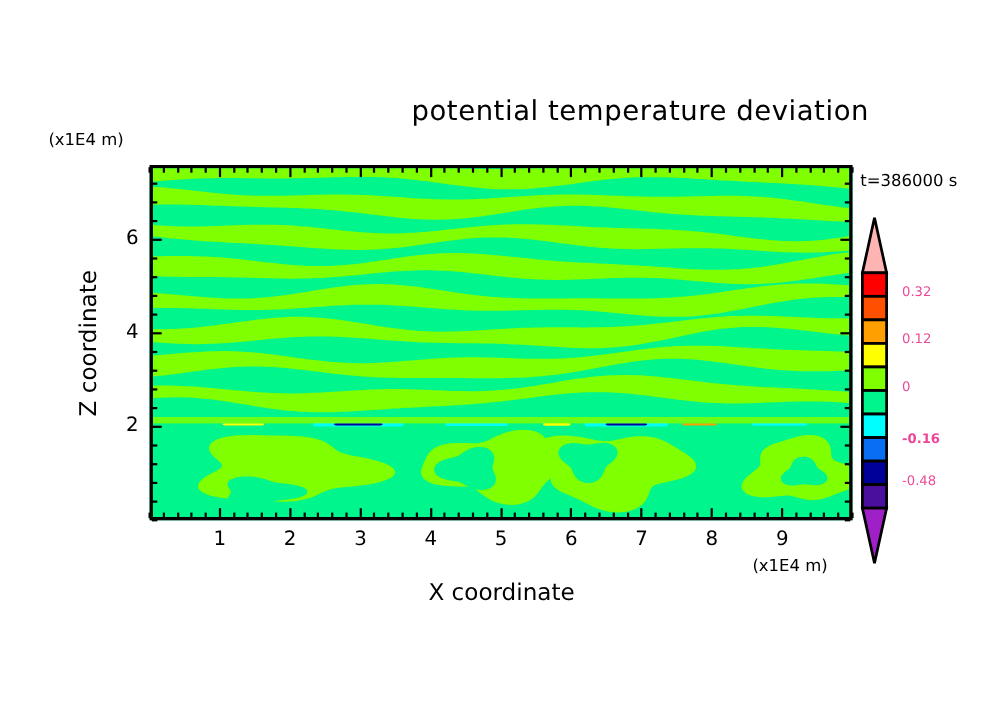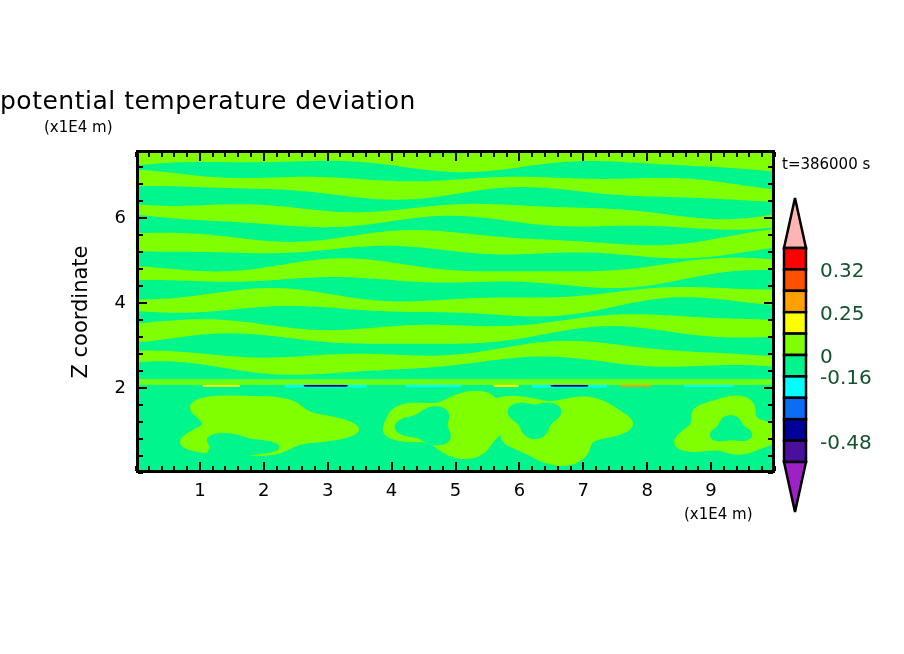--- a/index.html
+++ b/index.html
@@ -21,21 +21,21 @@
     left: 0; top: 0;
     width: 904px;
     height: 654px;
   }
   
   #plot-title {
     position: absolute;
     left: 0;
     top: 86px;
     width: 790px;
-    text-align: left;
+    text-align: right;
     font-size: 25px;
     letter-spacing: 0.5px;
     color: #000;
     white-space: nowrap;
   }
   
   #y-unit-label {
     position: absolute;
     left: 44px;
     top: 118px;
@@ -116,35 +116,36 @@
     position: absolute;
     left: 782px;
     top: 196px;
     width: 26px;
     height: 318px;
   }
   #colorbar svg { display: block; }
   .cb-label {
     position: absolute;
     left: 820px;
-    font-size: 20px;
-    white-space: nowrap;
-    color: #14532d;
+    font-size: 12px;
+    white-space: nowrap;
+    color: #ec4899;
   }
 </style>
 </head>
 <body>
 
 <div class="fig">
 
   <div id="plot-title">potential temperature deviation</div>
 
   <div id="y-unit-label">(x1E4 m)</div>
   <div id="x-unit-label">(x1E4 m)</div>
 
+  <div id="x-axis-title">X coordinate</div>
   <div id="y-axis-title">Z coordinate</div>
 
   <div id="time-annotation">t=386000 s</div>
 
   <div id="plot-frame">
     <svg id="plot-canvas" viewBox="0 0 639 323" preserveAspectRatio="none">
         <rect x="0" y="0" width="639" height="323" fill="#00f58c"></rect>
         <polygon points="0.0,-5.1 3.8,-5.7 7.5,-6.3 11.3,-6.9 15.0,-7.4 18.8,-7.9 22.6,-8.3 26.3,-8.7 30.1,-9.1 33.8,-9.4 37.6,-9.6 41.3,-9.8 45.1,-9.9 48.9,-10.0 52.6,-10.1 56.4,-10.0 60.1,-10.0 63.9,-9.9 67.7,-9.7 71.4,-9.5 75.2,-9.3 78.9,-9.1 82.7,-8.8 86.5,-8.5 90.2,-8.2 94.0,-7.8 97.7,-7.5 101.5,-7.1 105.2,-6.7 109.0,-6.4 112.8,-6.0 116.5,-5.7 120.3,-5.3 124.0,-5.0 127.8,-4.7 131.6,-4.4 135.3,-4.2 139.1,-3.9 142.8,-3.7 146.6,-3.5 150.4,-3.3 154.1,-3.1 157.9,-3.0 161.6,-2.9 165.4,-2.8 169.1,-2.7 172.9,-2.6 176.7,-2.6 180.4,-2.5 184.2,-2.5 187.9,-2.5 191.7,-2.5 195.5,-2.4 199.2,-2.4 203.0,-2.4 206.7,-2.4 210.5,-2.3 214.3,-2.3 218.0,-2.2 221.8,-2.2 225.5,-2.1 229.3,-2.0 233.0,-1.9 236.8,-1.8 240.6,-1.7 244.3,-1.6 248.1,-1.4 251.8,-1.3 255.6,-1.1 259.4,-1.0 263.1,-0.8 266.9,-0.6 270.6,-0.5 274.4,-0.3 278.2,-0.1 281.9,0.0 285.7,0.1 289.4,0.3 293.2,0.4 296.9,0.5 300.7,0.5 304.5,0.6 308.2,0.6 312.0,0.6 315.7,0.6 319.5,0.6 323.3,0.5 327.0,0.4 330.8,0.3 334.5,0.1 338.3,-0.0 342.1,-0.2 345.8,-0.4 349.6,-0.7 353.3,-0.9 357.1,-1.2 360.8,-1.4 364.6,-1.7 368.4,-2.0 372.1,-2.2 375.9,-2.5 379.6,-2.8 383.4,-3.0 387.2,-3.3 390.9,-3.5 394.7,-3.7 398.4,-3.9 402.2,-4.1 406.0,-4.2 409.7,-4.3 413.5,-4.4 417.2,-4.4 421.0,-4.5 424.7,-4.5 428.5,-4.4 432.3,-4.4 436.0,-4.3 439.8,-4.1 443.5,-4.0 447.3,-3.8 451.1,-3.6 454.8,-3.4 458.6,-3.2 462.3,-3.0 466.1,-2.7 469.9,-2.5 473.6,-2.2 477.4,-2.0 481.1,-1.7 484.9,-1.5 488.6,-1.3 492.4,-1.1 496.2,-0.9 499.9,-0.7 503.7,-0.6 507.4,-0.4 511.2,-0.3 515.0,-0.3 518.7,-0.2 522.5,-0.2 526.2,-0.2 530.0,-0.2 533.8,-0.3 537.5,-0.4 541.3,-0.5 545.0,-0.6 548.8,-0.7 552.5,-0.9 556.3,-1.1 560.1,-1.2 563.8,-1.4 567.6,-1.6 571.3,-1.7 575.1,-1.9 578.9,-2.0 582.6,-2.2 586.4,-2.3 590.1,-2.4 593.9,-2.4 597.7,-2.5 601.4,-2.5 605.2,-2.4 608.9,-2.4 612.7,-2.3 616.4,-2.1 620.2,-1.9 624.0,-1.7 627.7,-1.5 631.5,-1.2 635.2,-0.9 639.0,-0.5 639.0,18.8 635.2,18.5 631.5,18.1 627.7,17.7 624.0,17.4 620.2,17.0 616.4,16.7 612.7,16.4 608.9,16.1 605.2,15.8 601.4,15.5 597.7,15.3 593.9,15.0 590.1,14.8 586.4,14.6 582.6,14.3 578.9,14.1 575.1,13.9 571.3,13.7 567.6,13.6 563.8,13.4 560.1,13.2 556.3,13.0 552.5,12.8 548.8,12.6 545.0,12.4 541.3,12.2 537.5,12.0 533.8,11.8 530.0,11.6 526.2,11.4 522.5,11.2 518.7,11.0 515.0,10.7 511.2,10.5 507.4,10.2 503.7,10.0 499.9,9.8 496.2,9.6 492.4,9.3 488.6,9.1 484.9,8.9 481.1,8.8 477.4,8.6 473.6,8.5 469.9,8.4 466.1,8.3 462.3,8.2 458.6,8.2 454.8,8.2 451.1,8.2 447.3,8.3 443.5,8.4 439.8,8.6 436.0,8.8 432.3,9.0 428.5,9.3 424.7,9.6 421.0,10.0 417.2,10.3 413.5,10.7 409.7,11.2 406.0,11.6 402.2,12.1 398.4,12.6 394.7,13.1 390.9,13.6 387.2,14.2 383.4,14.7 379.6,15.2 375.9,15.7 372.1,16.2 368.4,16.7 364.6,17.1 360.8,17.6 357.1,17.9 353.3,18.3 349.6,18.6 345.8,18.9 342.1,19.1 338.3,19.3 334.5,19.4 330.8,19.5 327.0,19.5 323.3,19.5 319.5,19.4 315.7,19.3 312.0,19.1 308.2,18.9 304.5,18.6 300.7,18.3 296.9,17.9 293.2,17.5 289.4,17.1 285.7,16.7 281.9,16.2 278.2,15.7 274.4,15.2 270.6,14.7 266.9,14.2 263.1,13.7 259.4,13.1 255.6,12.6 251.8,12.1 248.1,11.7 244.3,11.2 240.6,10.8 236.8,10.3 233.0,10.0 229.3,9.6 225.5,9.3 221.8,9.0 218.0,8.8 214.3,8.6 210.5,8.4 206.7,8.2 203.0,8.1 199.2,8.0 195.5,8.0 191.7,8.0 187.9,8.0 184.2,8.0 180.4,8.0 176.7,8.1 172.9,8.2 169.1,8.3 165.4,8.4 161.6,8.5 157.9,8.6 154.1,8.7 150.4,8.8 146.6,8.9 142.8,9.0 139.1,9.1 135.3,9.2 131.6,9.3 127.8,9.3 124.0,9.4 120.3,9.4 116.5,9.4 112.8,9.4 109.0,9.4 105.2,9.4 101.5,9.4 97.7,9.3 94.0,9.3 90.2,9.3 86.5,9.2 82.7,9.2 78.9,9.1 75.2,9.1 71.4,9.1 67.7,9.1 63.9,9.1 60.1,9.1 56.4,9.2 52.6,9.2 48.9,9.3 45.1,9.4 41.3,9.5 37.6,9.7 33.8,9.9 30.1,10.1 26.3,10.3 22.6,10.5 18.8,10.8 15.0,11.1 11.3,11.4 7.5,11.7 3.8,12.1 0.0,12.4" fill="#7fff00"></polygon>
         <polygon points="0.0,17.2 3.8,17.4 7.5,17.6 11.3,17.9 15.0,18.3 18.8,18.6 22.6,19.0 26.3,19.4 30.1,19.8 33.8,20.2 37.6,20.7 41.3,21.1 45.1,21.6 48.9,22.0 52.6,22.4 56.4,22.8 60.1,23.2 63.9,23.6 67.7,23.9 71.4,24.2 75.2,24.5 78.9,24.7 82.7,25.0 86.5,25.1 90.2,25.3 94.0,25.4 97.7,25.5 101.5,25.5 105.2,25.5 109.0,25.5 112.8,25.5 116.5,25.5 120.3,25.4 124.0,25.3 127.8,25.2 131.6,25.1 135.3,25.0 139.1,24.9 142.8,24.7 146.6,24.6 150.4,24.5 154.1,24.4 157.9,24.4 161.6,24.3 165.4,24.3 169.1,24.3 172.9,24.3 176.7,24.3 180.4,24.4 184.2,24.5 187.9,24.6 191.7,24.7 195.5,24.8 199.2,25.0 203.0,25.2 206.7,25.4 210.5,25.7 214.3,25.9 218.0,26.1 221.8,26.4 225.5,26.7 229.3,26.9 233.0,27.2 236.8,27.4 240.6,27.7 244.3,27.9 248.1,28.1 251.8,28.3 255.6,28.4 259.4,28.6 263.1,28.7 266.9,28.8 270.6,28.8 274.4,28.9 278.2,28.9 281.9,28.8 285.7,28.8 289.4,28.7 293.2,28.6 296.9,28.4 300.7,28.2 304.5,28.1 308.2,27.9 312.0,27.6 315.7,27.4 319.5,27.1 323.3,26.9 327.0,26.6 330.8,26.4 334.5,26.1 338.3,25.9 342.1,25.6 345.8,25.4 349.6,25.2 353.3,25.0 357.1,24.8 360.8,24.7 364.6,24.5 368.4,24.4 372.1,24.3 375.9,24.3 379.6,24.3 383.4,24.2 387.2,24.3 390.9,24.3 394.7,24.4 398.4,24.4 402.2,24.5 406.0,24.7 409.7,24.8 413.5,24.9 417.2,25.1 421.0,25.2 424.7,25.4 428.5,25.5 432.3,25.6 436.0,25.8 439.8,25.9 443.5,26.0 447.3,26.1 451.1,26.2 454.8,26.3 458.6,26.3 462.3,26.4 466.1,26.4 469.9,26.4 473.6,26.4 477.4,26.3 481.1,26.3 484.9,26.2 488.6,26.2 492.4,26.1 496.2,26.0 499.9,25.9 503.7,25.8 507.4,25.7 511.2,25.6 515.0,25.6 518.7,25.5 522.5,25.5 526.2,25.4 530.0,25.4 533.8,25.5 537.5,25.5 541.3,25.6 545.0,25.7 548.8,25.9 552.5,26.1 556.3,26.3 560.1,26.6 563.8,26.9 567.6,27.2 571.3,27.6 575.1,28.0 578.9,28.5 582.6,29.0 586.4,29.5 590.1,30.0 593.9,30.5 597.7,31.1 601.4,31.7 605.2,32.2 608.9,32.8 612.7,33.4 616.4,33.9 620.2,34.5 624.0,35.0 627.7,35.5 631.5,36.0 635.2,36.4 639.0,36.8 639.0,49.5 635.2,49.4 631.5,49.3 627.7,49.1 624.0,49.0 620.2,48.8 616.4,48.6 612.7,48.4 608.9,48.2 605.2,48.0 601.4,47.7 597.7,47.5 593.9,47.3 590.1,47.0 586.4,46.8 582.6,46.6 578.9,46.4 575.1,46.2 571.3,46.0 567.6,45.8 563.8,45.7 560.1,45.5 556.3,45.4 552.5,45.3 548.8,45.2 545.0,45.1 541.3,45.0 537.5,44.9 533.8,44.8 530.0,44.7 526.2,44.6 522.5,44.5 518.7,44.4 515.0,44.3 511.2,44.2 507.4,44.0 503.7,43.9 499.9,43.7 496.2,43.6 492.4,43.3 488.6,43.1 484.9,42.9 481.1,42.6 477.4,42.3 473.6,42.0 469.9,41.7 466.1,41.3 462.3,40.9 458.6,40.6 454.8,40.2 451.1,39.7 447.3,39.3 443.5,38.9 439.8,38.5 436.0,38.0 432.3,37.6 428.5,37.2 424.7,36.8 421.0,36.5 417.2,36.1 413.5,35.8 409.7,35.5 406.0,35.3 402.2,35.1 398.4,34.9 394.7,34.8 390.9,34.7 387.2,34.7 383.4,34.7 379.6,34.8 375.9,34.9 372.1,35.1 368.4,35.4 364.6,35.6 360.8,36.0 357.1,36.3 353.3,36.8 349.6,37.2 345.8,37.7 342.1,38.2 338.3,38.8 334.5,39.4 330.8,40.0 327.0,40.6 323.3,41.2 319.5,41.8 315.7,42.4 312.0,43.0 308.2,43.5 304.5,44.1 300.7,44.6 296.9,45.1 293.2,45.6 289.4,46.0 285.7,46.4 281.9,46.7 278.2,47.0 274.4,47.2 270.6,47.4 266.9,47.5 263.1,47.6 259.4,47.6 255.6,47.6 251.8,47.5 248.1,47.4 244.3,47.2 240.6,47.0 236.8,46.7 233.0,46.4 229.3,46.1 225.5,45.7 221.8,45.3 218.0,44.9 214.3,44.5 210.5,44.0 206.7,43.6 203.0,43.1 199.2,42.6 195.5,42.2 191.7,41.7 187.9,41.2 184.2,40.8 180.4,40.4 176.7,40.0 172.9,39.6 169.1,39.2 165.4,38.9 161.6,38.6 157.9,38.3 154.1,38.0 150.4,37.8 146.6,37.5 142.8,37.3 139.1,37.2 135.3,37.0 131.6,36.8 127.8,36.7 124.0,36.6 120.3,36.5 116.5,36.4 112.8,36.3 109.0,36.2 105.2,36.1 101.5,36.0 97.7,35.9 94.0,35.8 90.2,35.7 86.5,35.6 82.7,35.5 78.9,35.4 75.2,35.2 71.4,35.1 67.7,35.0 63.9,34.8 60.1,34.7 56.4,34.6 52.6,34.4 48.9,34.3 45.1,34.1 41.3,34.0 37.6,33.9 33.8,33.8 30.1,33.7 26.3,33.6 22.6,33.6 18.8,33.5 15.0,33.5 11.3,33.6 7.5,33.6 3.8,33.7 0.0,33.8" fill="#7fff00"></polygon>
         <polygon points="0.0,52.4 3.8,52.7 7.5,53.0 11.3,53.2 15.0,53.4 18.8,53.6 22.6,53.7 26.3,53.8 30.1,53.9 33.8,53.9 37.6,53.9 41.3,53.9 45.1,53.8 48.9,53.7 52.6,53.6 56.4,53.5 60.1,53.4 63.9,53.2 67.7,53.1 71.4,52.9 75.2,52.8 78.9,52.6 82.7,52.5 86.5,52.4 90.2,52.3 94.0,52.2 97.7,52.2 101.5,52.2 105.2,52.2 109.0,52.3 112.8,52.3 116.5,52.5 120.3,52.6 124.0,52.8 127.8,53.0 131.6,53.3 135.3,53.6 139.1,53.9 142.8,54.2 146.6,54.6 150.4,55.0 154.1,55.4 157.9,55.8 161.6,56.2 165.4,56.6 169.1,57.0 172.9,57.5 176.7,57.8 180.4,58.2 184.2,58.6 187.9,58.9 191.7,59.2 195.5,59.5 199.2,59.8 203.0,60.0 206.7,60.1 210.5,60.2 214.3,60.3 218.0,60.3 221.8,60.3 225.5,60.3 229.3,60.2 233.0,60.0 236.8,59.8 240.6,59.6 244.3,59.3 248.1,59.0 251.8,58.7 255.6,58.4 259.4,58.0 263.1,57.6 266.9,57.2 270.6,56.7 274.4,56.3 278.2,55.9 281.9,55.5 285.7,55.1 289.4,54.7 293.2,54.3 296.9,53.9 300.7,53.6 304.5,53.2 308.2,53.0 312.0,52.7 315.7,52.5 319.5,52.3 323.3,52.1 327.0,52.0 330.8,51.9 334.5,51.8 338.3,51.8 342.1,51.8 345.8,51.9 349.6,51.9 353.3,52.0 357.1,52.1 360.8,52.3 364.6,52.4 368.4,52.6 372.1,52.8 375.9,53.0 379.6,53.1 383.4,53.3 387.2,53.5 390.9,53.7 394.7,53.9 398.4,54.1 402.2,54.3 406.0,54.5 409.7,54.6 413.5,54.8 417.2,54.9 421.0,55.1 424.7,55.2 428.5,55.3 432.3,55.4 436.0,55.5 439.8,55.6 443.5,55.7 447.3,55.8 451.1,55.9 454.8,56.0 458.6,56.1 462.3,56.3 466.1,56.4 469.9,56.6 473.6,56.8 477.4,57.0 481.1,57.2 484.9,57.4 488.6,57.7 492.4,58.0 496.2,58.3 499.9,58.6 503.7,59.0 507.4,59.4 511.2,59.8 515.0,60.2 518.7,60.7 522.5,61.1 526.2,61.6 530.0,62.1 533.8,62.6 537.5,63.1 541.3,63.6 545.0,64.1 548.8,64.5 552.5,65.0 556.3,65.4 560.1,65.8 563.8,66.2 567.6,66.5 571.3,66.8 575.1,67.1 578.9,67.3 582.6,67.4 586.4,67.5 590.1,67.5 593.9,67.5 597.7,67.4 601.4,67.3 605.2,67.1 608.9,66.8 612.7,66.5 616.4,66.1 620.2,65.6 624.0,65.1 627.7,64.6 631.5,64.0 635.2,63.3 639.0,62.6 639.0,76.2 635.2,76.5 631.5,76.8 627.7,77.1 624.0,77.4 620.2,77.6 616.4,77.8 612.7,77.9 608.9,78.1 605.2,78.1 601.4,78.2 597.7,78.2 593.9,78.1 590.1,78.1 586.4,78.0 582.6,77.8 578.9,77.7 575.1,77.5 571.3,77.3 567.6,77.1 563.8,76.9 560.1,76.6 556.3,76.4 552.5,76.1 548.8,75.9 545.0,75.6 541.3,75.4 537.5,75.1 533.8,74.9 530.0,74.7 526.2,74.6 522.5,74.4 518.7,74.3 515.0,74.2 511.2,74.1 507.4,74.0 503.7,74.0 499.9,74.0 496.2,74.0 492.4,74.0 488.6,74.1 484.9,74.1 481.1,74.2 477.4,74.3 473.6,74.4 469.9,74.5 466.1,74.6 462.3,74.6 458.6,74.7 454.8,74.8 451.1,74.8 447.3,74.9 443.5,74.9 439.8,74.9 436.0,74.8 432.3,74.7 428.5,74.6 424.7,74.5 421.0,74.3 417.2,74.1 413.5,73.8 409.7,73.5 406.0,73.2 402.2,72.8 398.4,72.5 394.7,72.0 390.9,71.6 387.2,71.1 383.4,70.6 379.6,70.1 375.9,69.6 372.1,69.1 368.4,68.6 364.6,68.1 360.8,67.6 357.1,67.1 353.3,66.6 349.6,66.2 345.8,65.8 342.1,65.4 338.3,65.0 334.5,64.7 330.8,64.5 327.0,64.3 323.3,64.1 319.5,64.0 315.7,64.0 312.0,64.0 308.2,64.0 304.5,64.2 300.7,64.3 296.9,64.5 293.2,64.8 289.4,65.1 285.7,65.5 281.9,65.9 278.2,66.3 274.4,66.8 270.6,67.3 266.9,67.8 263.1,68.3 259.4,68.9 255.6,69.4 251.8,70.0 248.1,70.5 244.3,71.1 240.6,71.6 236.8,72.1 233.0,72.6 229.3,73.1 225.5,73.5 221.8,73.9 218.0,74.2 214.3,74.6 210.5,74.8 206.7,75.1 203.0,75.3 199.2,75.4 195.5,75.5 191.7,75.6 187.9,75.6 184.2,75.6 180.4,75.5 176.7,75.4 172.9,75.3 169.1,75.2 165.4,75.0 161.6,74.8 157.9,74.5 154.1,74.3 150.4,74.0 146.6,73.8 142.8,73.5 139.1,73.2 135.3,72.9 131.6,72.6 127.8,72.3 124.0,72.1 120.3,71.8 116.5,71.5 112.8,71.3 109.0,71.0 105.2,70.8 101.5,70.6 97.7,70.3 94.0,70.1 90.2,69.9 86.5,69.7 82.7,69.5 78.9,69.3 75.2,69.2 71.4,69.0 67.7,68.8 63.9,68.6 60.1,68.3 56.4,68.1 52.6,67.9 48.9,67.7 45.1,67.4 41.3,67.1 37.6,66.8 33.8,66.5 30.1,66.2 26.3,65.8 22.6,65.5 18.8,65.1 15.0,64.7 11.3,64.3 7.5,63.9 3.8,63.5 0.0,63.1" fill="#7fff00"></polygon>
@@ -345,19 +346,19 @@
         <rect x="2" y="159" width="22" height="21.4" fill="#00f58c" stroke="#000" stroke-width="2.5"></rect>
         <rect x="2" y="180.39999999999998" width="22" height="21.4" fill="#00ffff" stroke="#000" stroke-width="2.5"></rect>
         <rect x="2" y="201.79999999999998" width="22" height="21.4" fill="#0a6ef5" stroke="#000" stroke-width="2.5"></rect>
         <rect x="2" y="223.2" width="22" height="21.4" fill="#000099" stroke="#000" stroke-width="2.5"></rect>
         <rect x="2" y="244.6" width="22" height="21.4" fill="#4b0f9e" stroke="#000" stroke-width="2.5"></rect>
         <polygon points="2,266 24,266 13,316" fill="#a020c8" stroke="#000" stroke-width="2.5" stroke-linejoin="miter"></polygon>
       </svg>
   </div>
   <div id="colorbar-label-layer">
       <div class="cb-label" style="top: 258.4px;">0.32</div>
-      <div class="cb-label" style="top: 301.2px;">0.25</div>
+      <div class="cb-label" style="top: 301.2px;">0.12</div>
       <div class="cb-label" style="top: 344px;">0</div>
-      <div class="cb-label" style="top: 365px;">-0.16</div>
+      <div class="cb-label" style="top: 392px; font-weight: bold;">-0.16</div>
       <div class="cb-label" style="top: 429.6px;">-0.48</div>
     </div>
 
 </div>
 
 </body></html>

